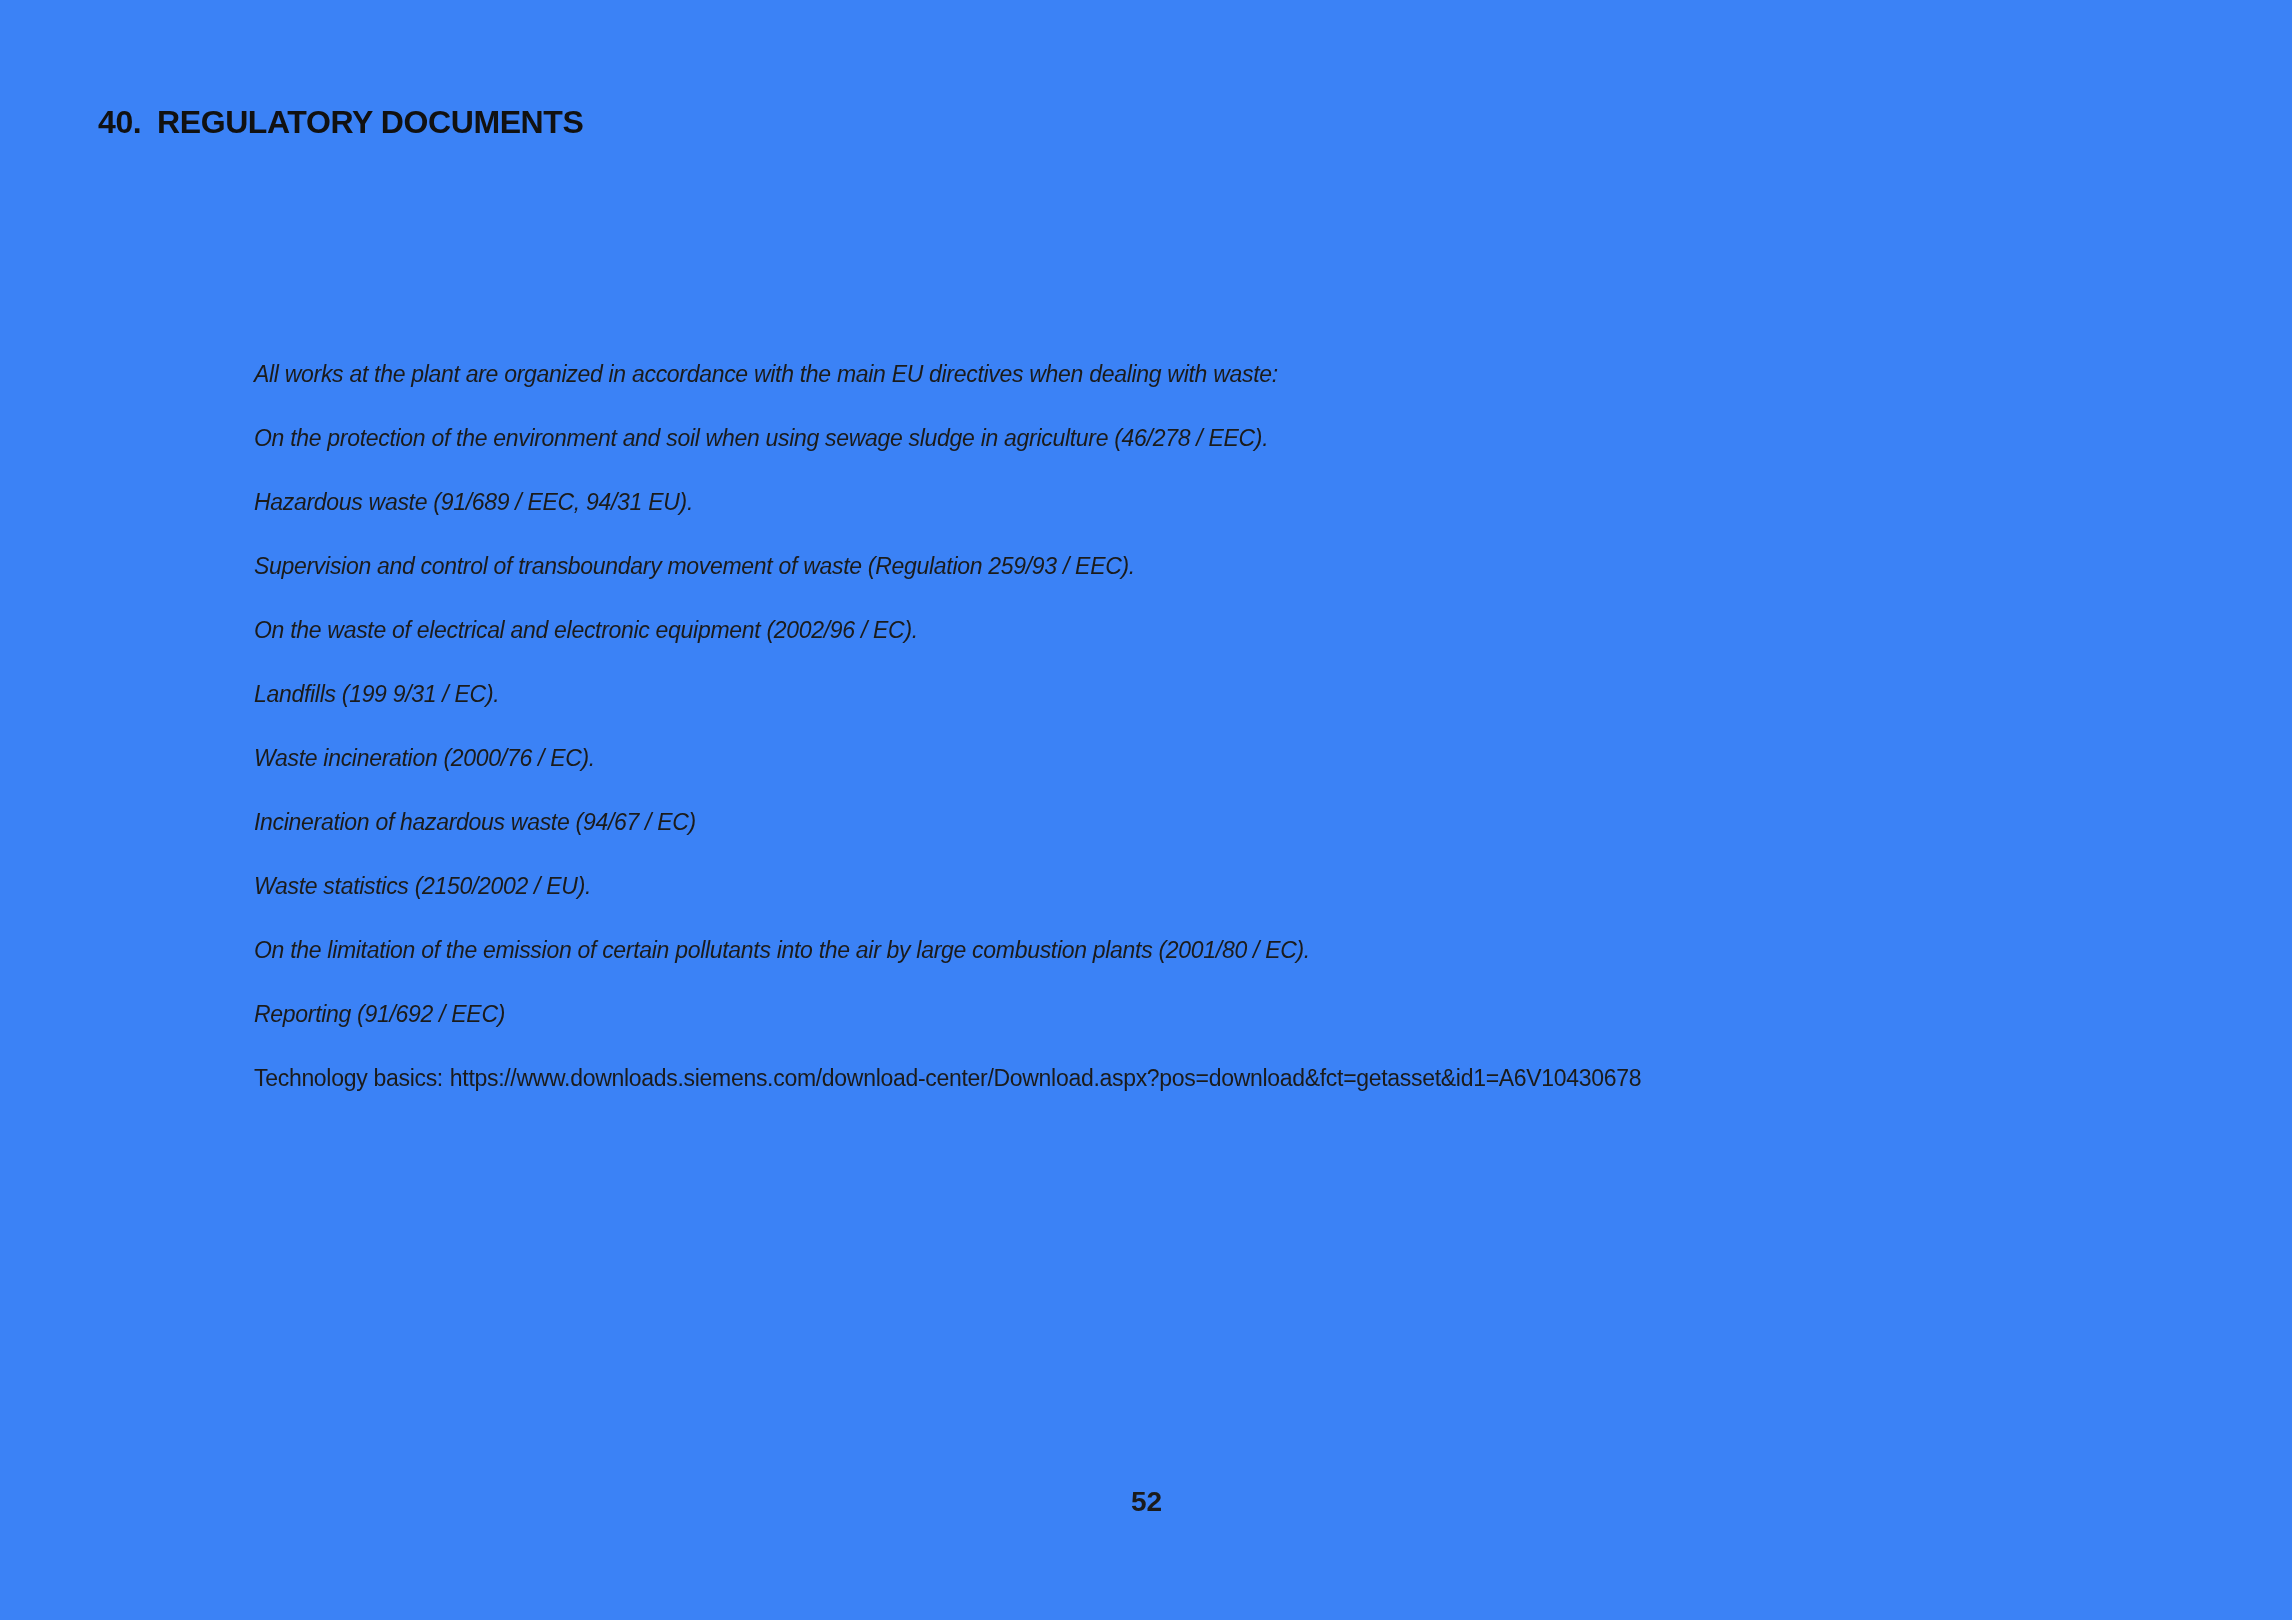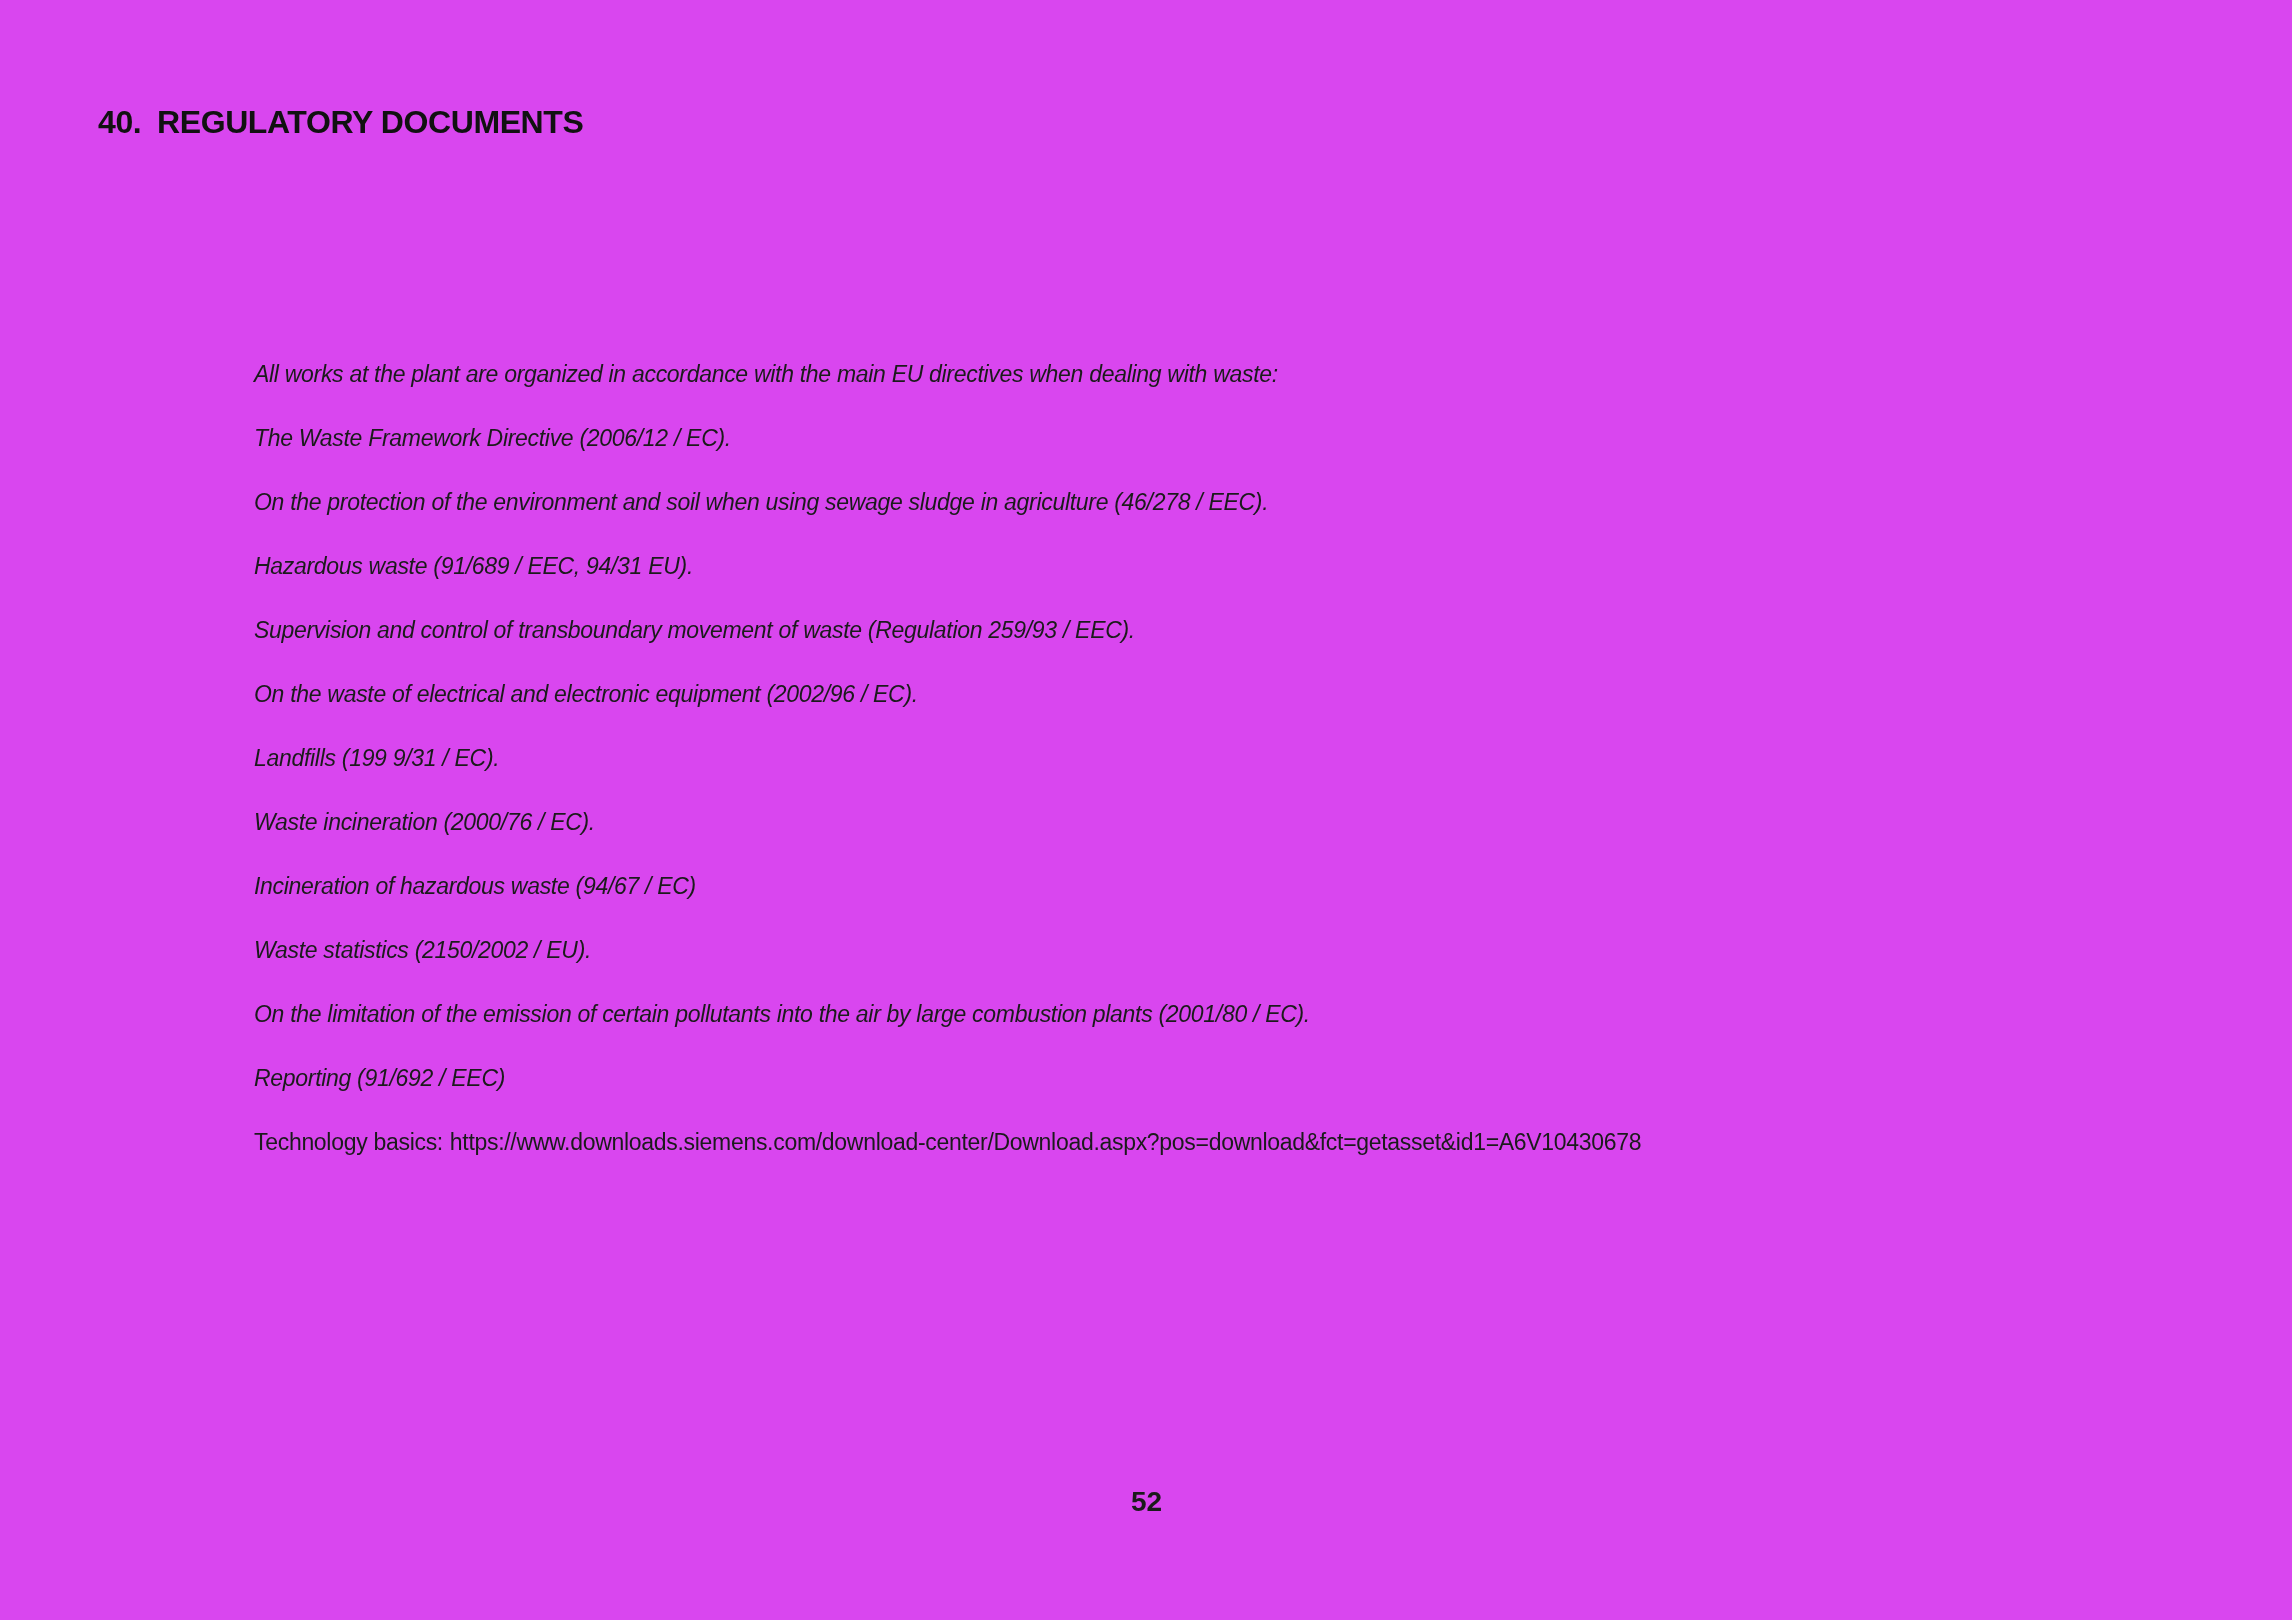--- a/index.html
+++ b/index.html
@@ -4,21 +4,21 @@
 <style>
   html, body {
     margin: 0;
     padding: 0;
     background: #ffffff;
   }
   .page {
     position: relative;
     width: 2293px;
     height: 1620px;
-    background: #d946ef;
+    background: #3b82f6;
     font-family: "Liberation Sans", sans-serif;
     color: #1a1a1a;
     overflow: hidden;
   }
   .heading {
     position: absolute;
     left: 98px;
     top: 104px;
     margin: 0;
     font-size: 32px;
@@ -66,21 +66,20 @@
 <body>
 
 <div class="page">
 
   <h1 class="heading">
     <span>40.</span><span class="heading-title">REGULATORY DOCUMENTS</span>
   </h1>
 
   <div class="body-block">
     <p>All works at the plant are organized in accordance with the main EU directives when dealing with waste:</p>
-    <p>The Waste Framework Directive (2006/12 / EC).</p>
     <p>On the protection of the environment and soil when using sewage sludge in agriculture (46/278 / EEC).</p>
     <p>Hazardous waste (91/689 / EEC, 94/31 EU).</p>
     <p>Supervision and control of transboundary movement of waste (Regulation 259/93 / EEC).</p>
     <p>On the waste of electrical and electronic equipment (2002/96 / EC).</p>
     <p>Landfills (199 9/31 / EC).</p>
     <p>Waste incineration (2000/76 / EC).</p>
     <p>Incineration of hazardous waste (94/67 / EC)</p>
     <p>Waste statistics (2150/2002 / EU).</p>
     <p>On the limitation of the emission of certain pollutants into the air by large combustion plants (2001/80 / EC).</p>
     <p>Reporting (91/692 / EEC)</p>

